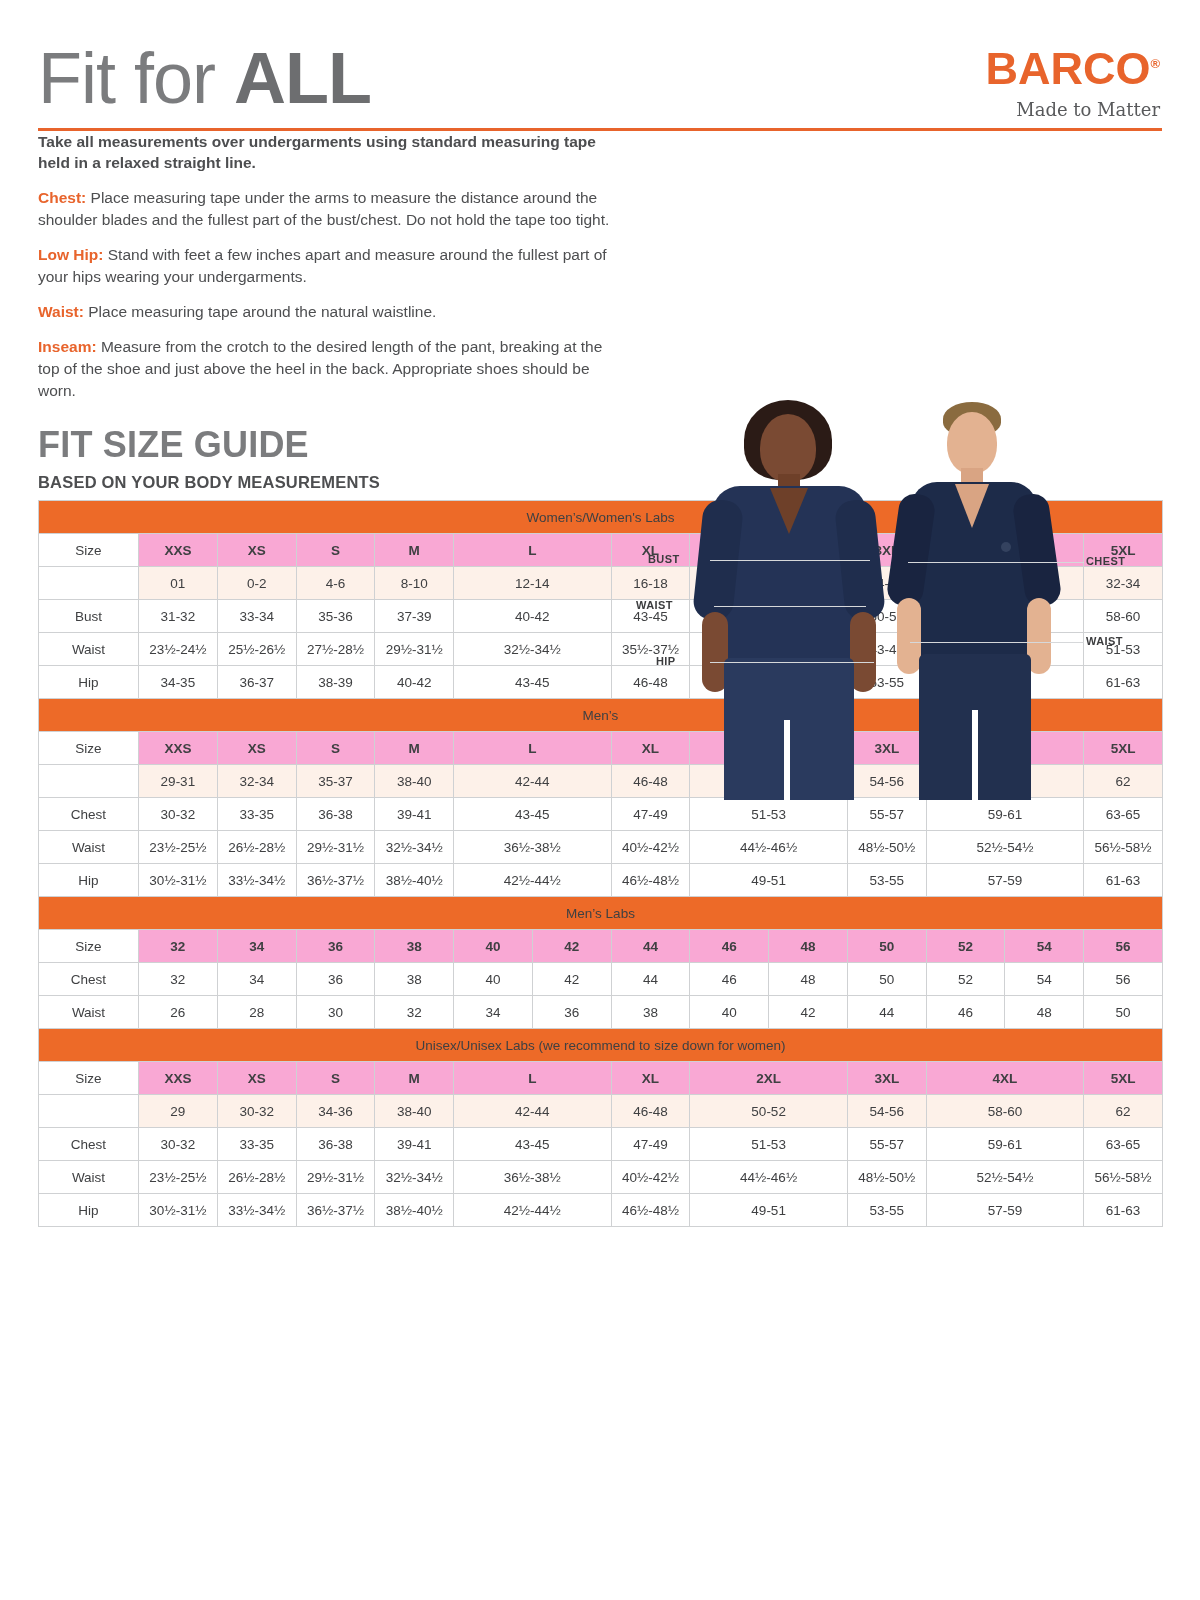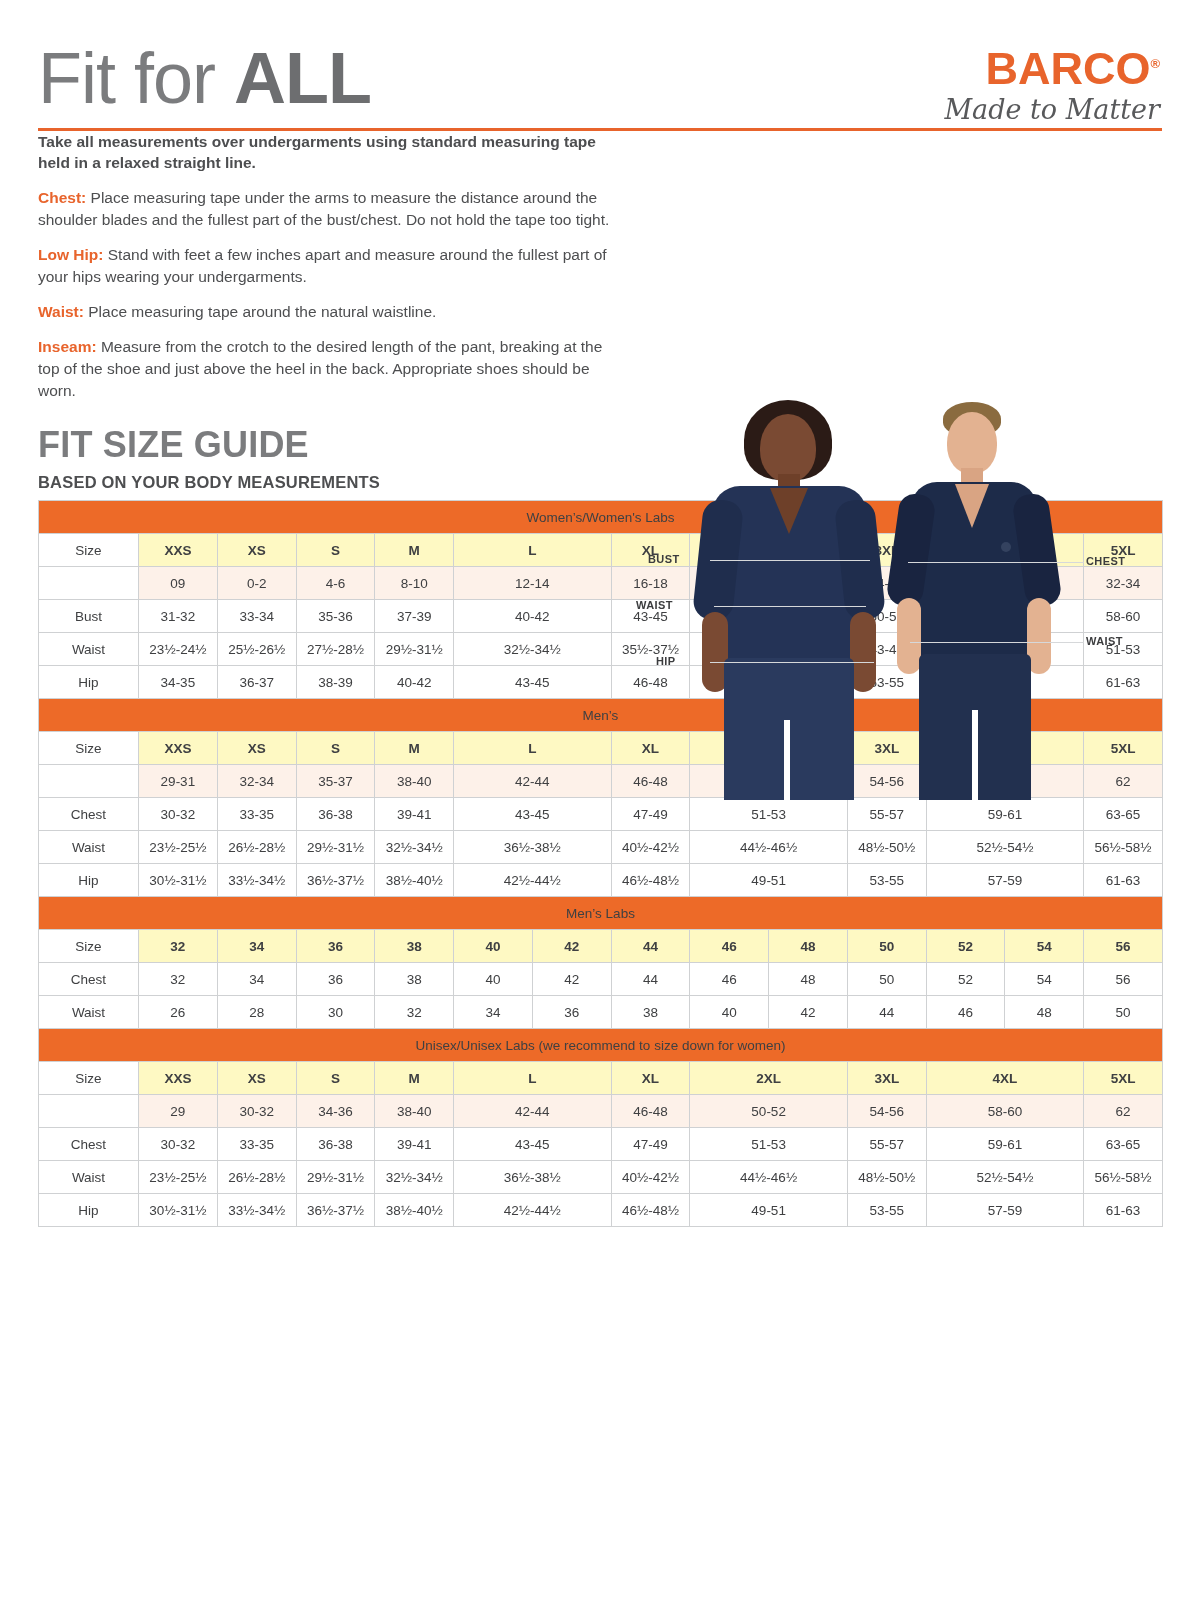--- a/index.html
+++ b/index.html
@@ -51,22 +51,21 @@
     position: relative;
     display: inline-block;
   }
   .brand-reg {
     font-size: 13px;
     vertical-align: super;
     font-weight: bold;
   }
   .brand-tag {
     font-family: "DejaVu Serif", serif;
-    font-style: italic;
-    font-size: 27px;
+    font-size: 18px;
     color: #58595b;
     line-height: 34px;
     margin-top: 2px;
     white-space: nowrap;
   }
   .rule {
     height: 3px;
     background: #e8642c;
     margin-top: 8px;
   }
@@ -185,21 +184,21 @@
     padding-left: 10px;
     height: 32px;
     border: 1px solid #ed6a28;
   }
   td.rowhdr {
     text-align: left;
     padding-left: 9px;
     width: 100px;
     background: #ffffff;
   }
-  tr.hdr td { background: #fef9c3; font-weight: bold; }
+  tr.hdr td { background: #f9a8d4; font-weight: bold; }
   tr.hdr td.rowhdr { background: #ffffff; font-weight: normal; }
   tr.sub td { background: #fdf1e9; }
   tr.sub td.rowhdr { background: #ffffff; }
   tr.data td { background: #ffffff; }
 </style>
 </head>
 <body>
 
 <div class="page">
 
@@ -319,21 +318,21 @@
           <td>M</td>
           <td colspan="2">L</td>
           <td>XL</td>
           <td colspan="2">2XL</td>
           <td>3XL</td>
           <td colspan="2">4XL</td>
           <td>5XL</td>
         </tr>
         <tr class="sub">
           <td class="rowhdr"></td>
-          <td>09</td>
+          <td>01</td>
           <td>0-2</td>
           <td>4-6</td>
           <td>8-10</td>
           <td colspan="2">12-14</td>
           <td>16-18</td>
           <td colspan="2">20-22</td>
           <td>24-26</td>
           <td colspan="2">28-30</td>
           <td>32-34</td>
         </tr>

